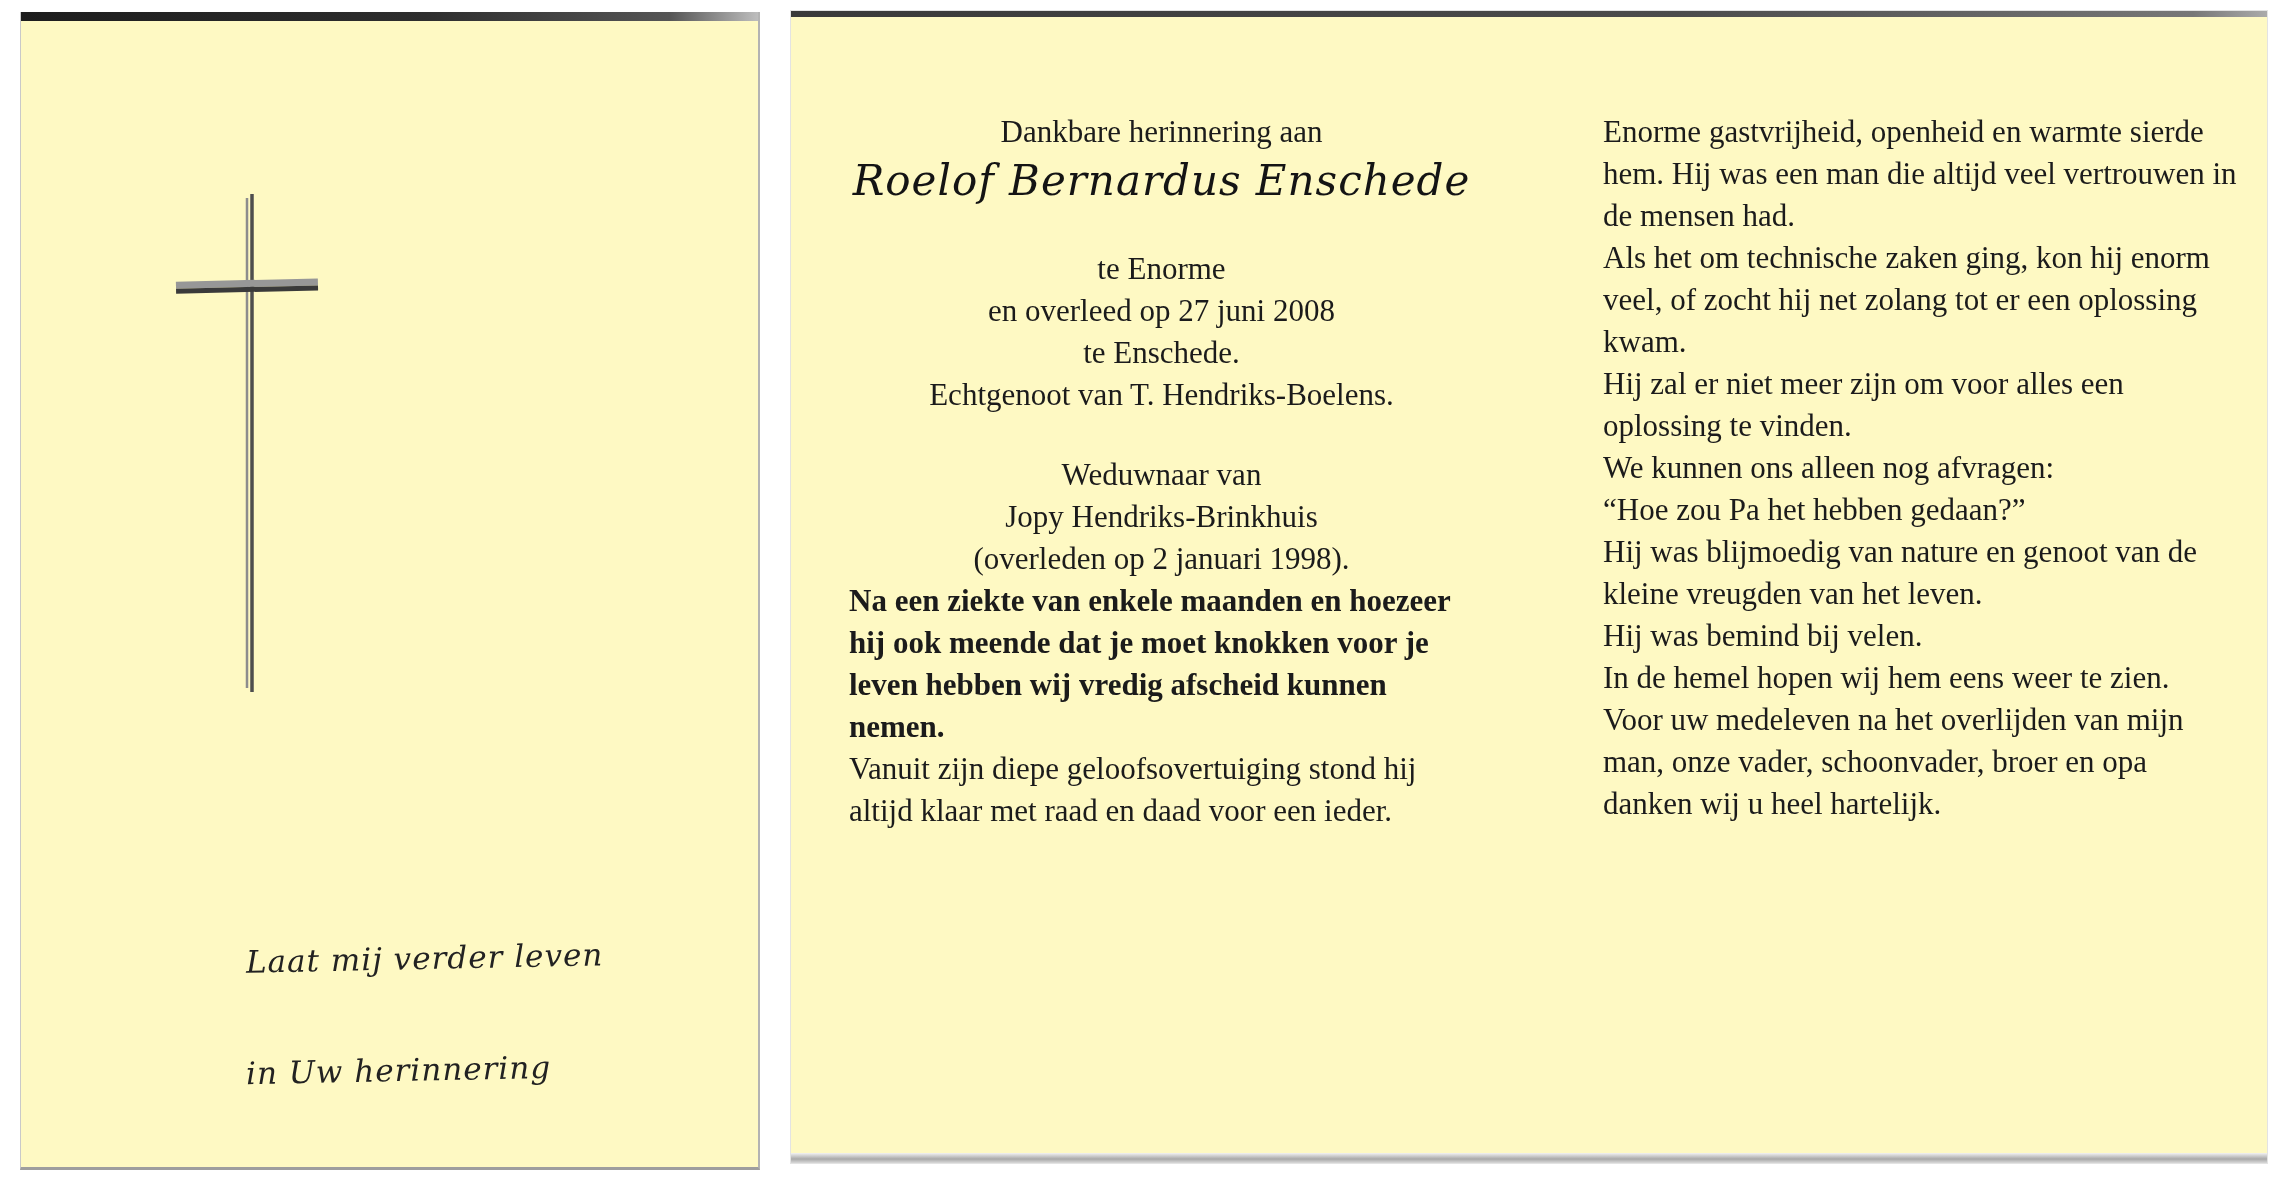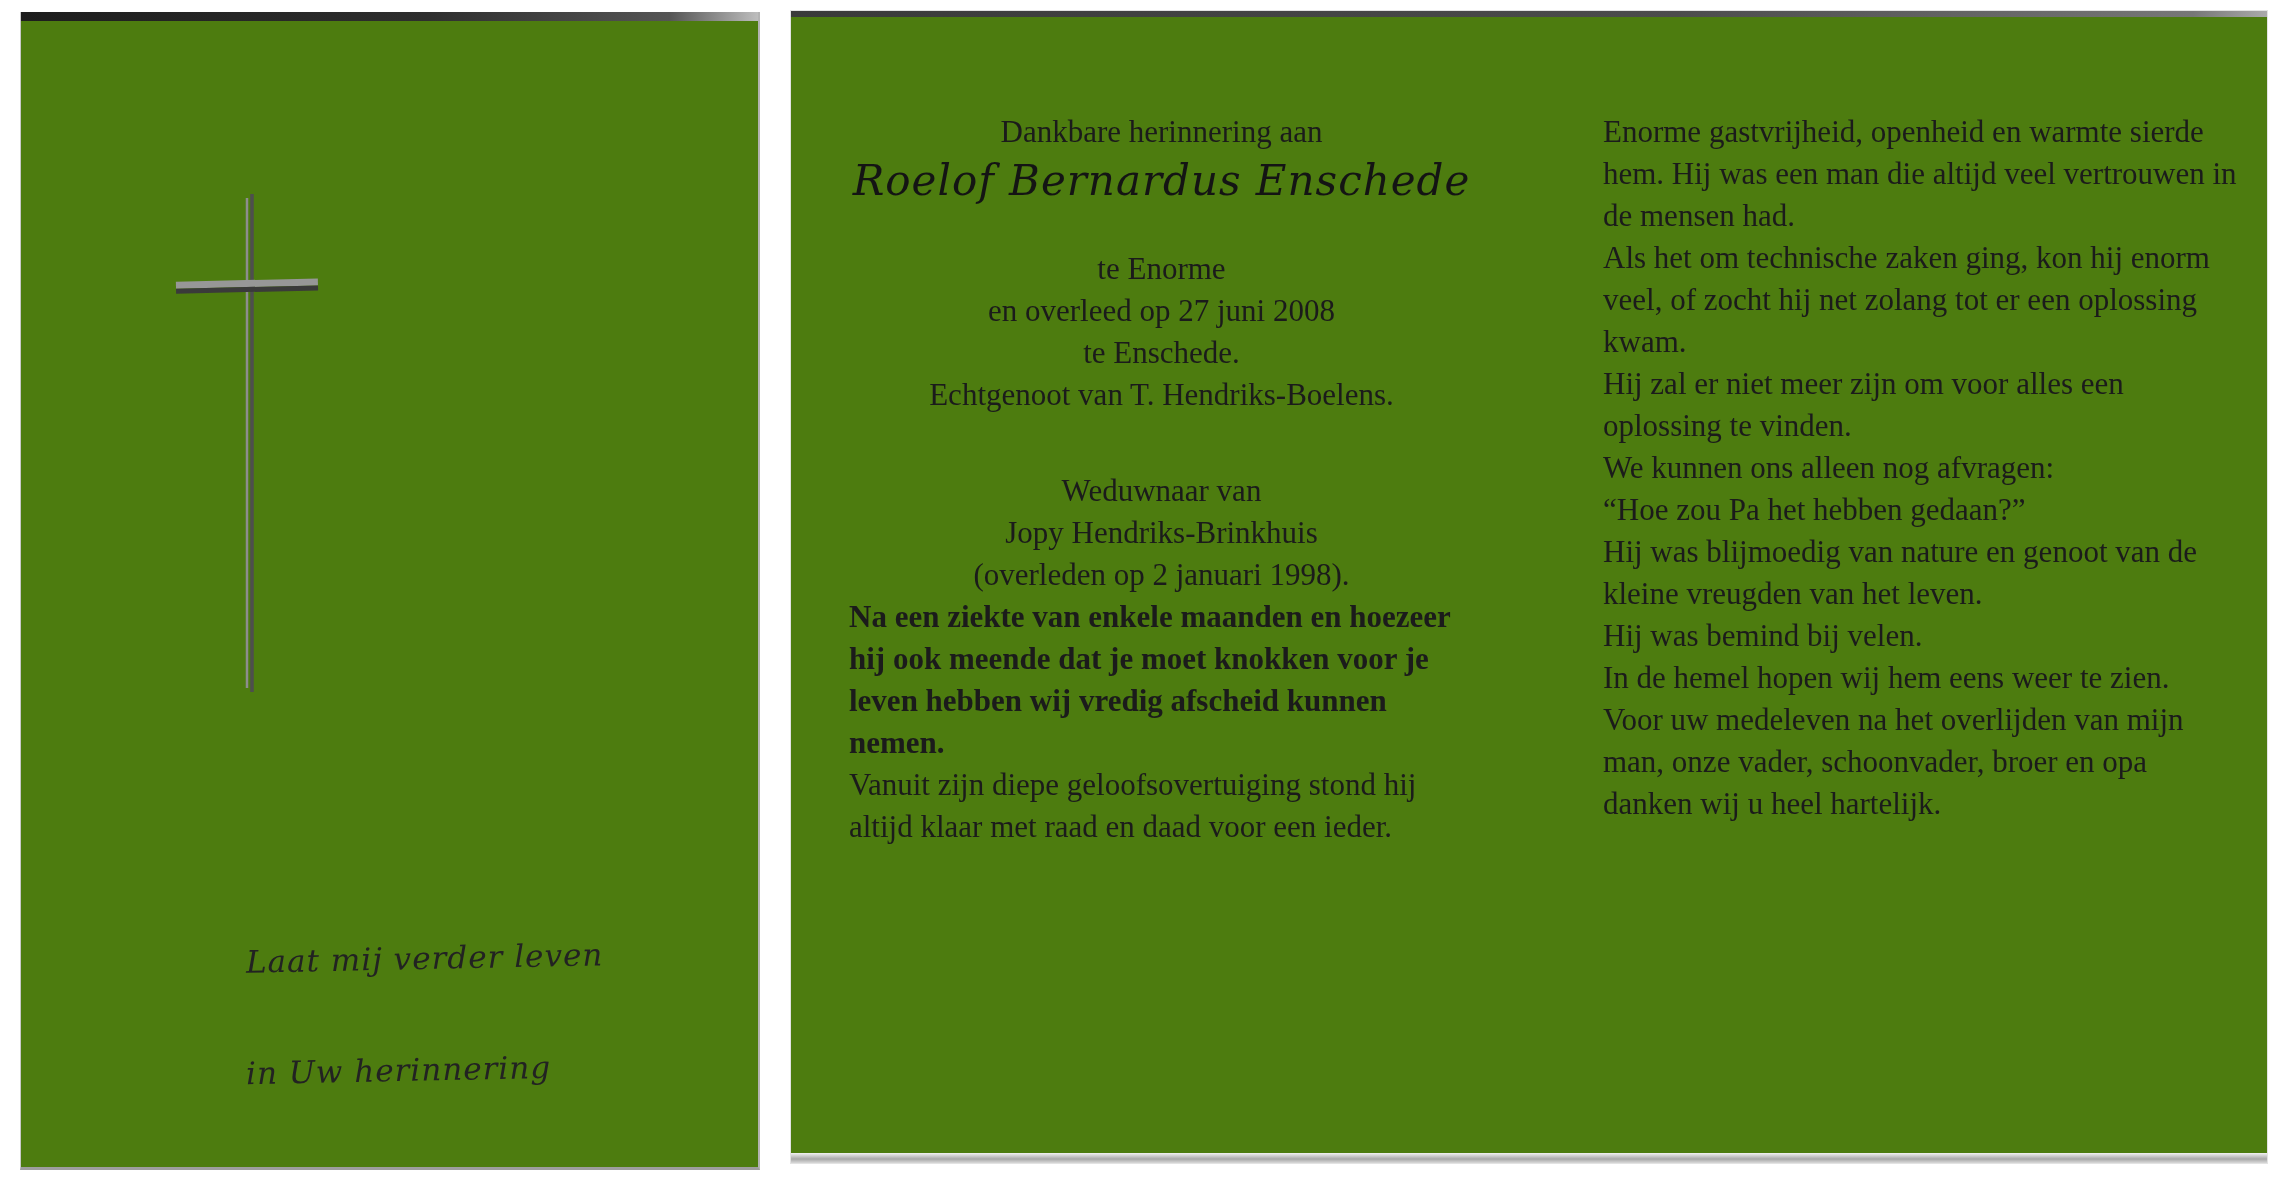--- a/index.html
+++ b/index.html
@@ -10,21 +10,21 @@
     width: 2280px;
     height: 1200px;
     background: #ffffff;
     font-family: "Liberation Serif", serif;
     color: #1b1b1b;
     overflow: hidden;
   }
 
   .card {
     position: absolute;
-    background: #4d7c0f;
+    background: #fef9c3;
   }
 
   
   .left-card {
     left: 20px;
     top: 12px;
     width: 740px;
     height: 1158px;
     border-left: 1px solid #c9c9c9;
     border-right: 2px solid #b3b3b3;
@@ -96,21 +96,21 @@
     margin-top: 35px;
     font-family: "DejaVu Serif", serif;
     font-style: italic;
     font-size: 42px;
     line-height: 55px;
     letter-spacing: 1px;
     color: #141414;
   }
   .birth-block    { margin-top: 40px; }
   .spouse-line    { margin-top: 45px; }
-  .widower-block  { margin-top: 54px; }
+  .widower-block  { margin-top: 38px; }
   .para-left {
     text-align: left;
   }
   .para-illness { margin-top: 90px; font-weight: bold; }
   .para-faith   { margin-top: 45px; }
 
   .c2-p1      { margin-top: 0; }
   .c2-tech1   { margin-top: 53px; }
   .c2-nature1 { margin-top: 38px; }
   .c2-heaven  { margin-top: 45px; }

